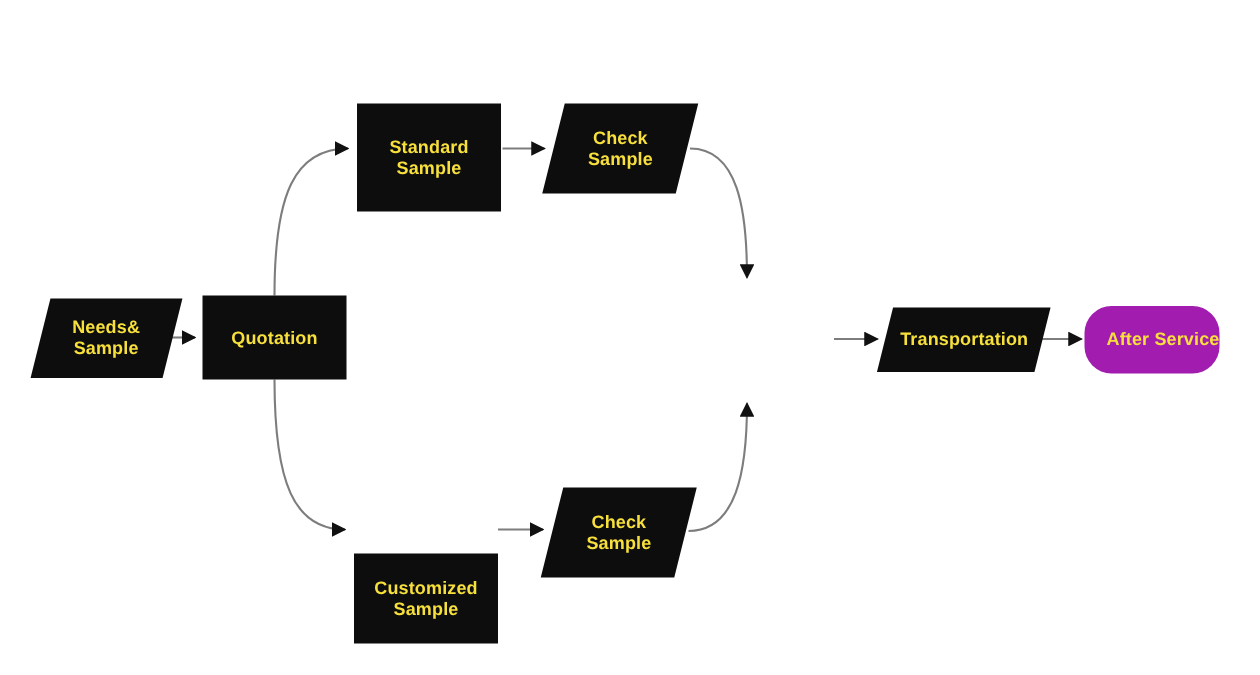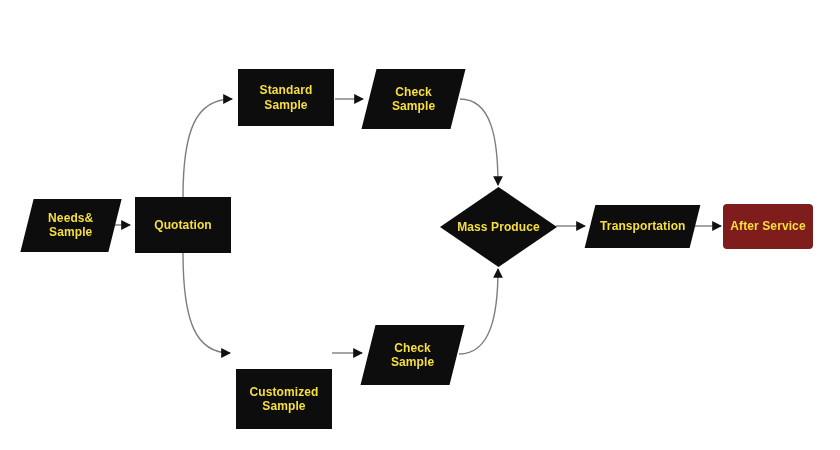--- a/index.html
+++ b/index.html
@@ -51,22 +51,23 @@
   
   .shape-parallelogram {
     background: #0d0d0d;
     transform: skewX(-14deg);
   }
   .shape-parallelogram .lbl {
     transform: skewX(14deg);
   }
   
   .shape-stadium {
-    background: #7f1d1d;
-    border-radius: 4px;
+    background: #a21caf;
+    border-radius: 18px;
+    justify-content: flex-end;
   }
   
   .shape-diamond {
     background: transparent;
   }
   .shape-diamond::before {
     content: "";
     position: absolute;
     left: 0; top: 0; right: 0; bottom: 0;
     background: #0d0d0d;
@@ -107,43 +108,40 @@
 
   <div class="node shape-parallelogram" style="left:27px; top:199px; width:88px; height:53px;">
     <span class="lbl">Needs&amp;
 Sample</span>
   </div>
 
   <div class="node shape-rect" style="left:135px; top:197px; width:96px; height:56px;">
     <span class="lbl">Quotation</span>
   </div>
 
-  <div class="node shape-rect" style="left:238px; top:69px; width:96px; height:57px;">
+  <div class="node shape-rect" style="left:238px; top:69px; width:96px; height:72px;">
     <span class="lbl">Standard
 Sample</span>
   </div>
 
   <div class="node shape-parallelogram" style="left:369px; top:69px; width:89px; height:60px;">
     <span class="lbl">Check
 Sample</span>
   </div>
 
   <div class="node shape-rect" style="left:236px; top:325px; width:96px; height:60px;margin-top:44px;">
     <span class="lbl">Customized
 Sample</span>
   </div>
 
   <div class="node shape-parallelogram" style="left:368px; top:325px; width:89px; height:60px;">
     <span class="lbl">Check
 Sample</span>
   </div>
 
-  <div class="node shape-diamond" style="left:440px; top:187px; width:117px; height:80px;">
-    <span class="lbl">Mass Produce</span>
-  </div>
 
   <div class="node shape-parallelogram" style="left:590px; top:205px; width:105px; height:43px;">
     <span class="lbl">Transportation</span>
   </div>
 
   <div class="node shape-stadium" style="left:723px; top:204px; width:90px; height:45px;">
     <span class="lbl">After Service</span>
   </div>
 
 </div>

